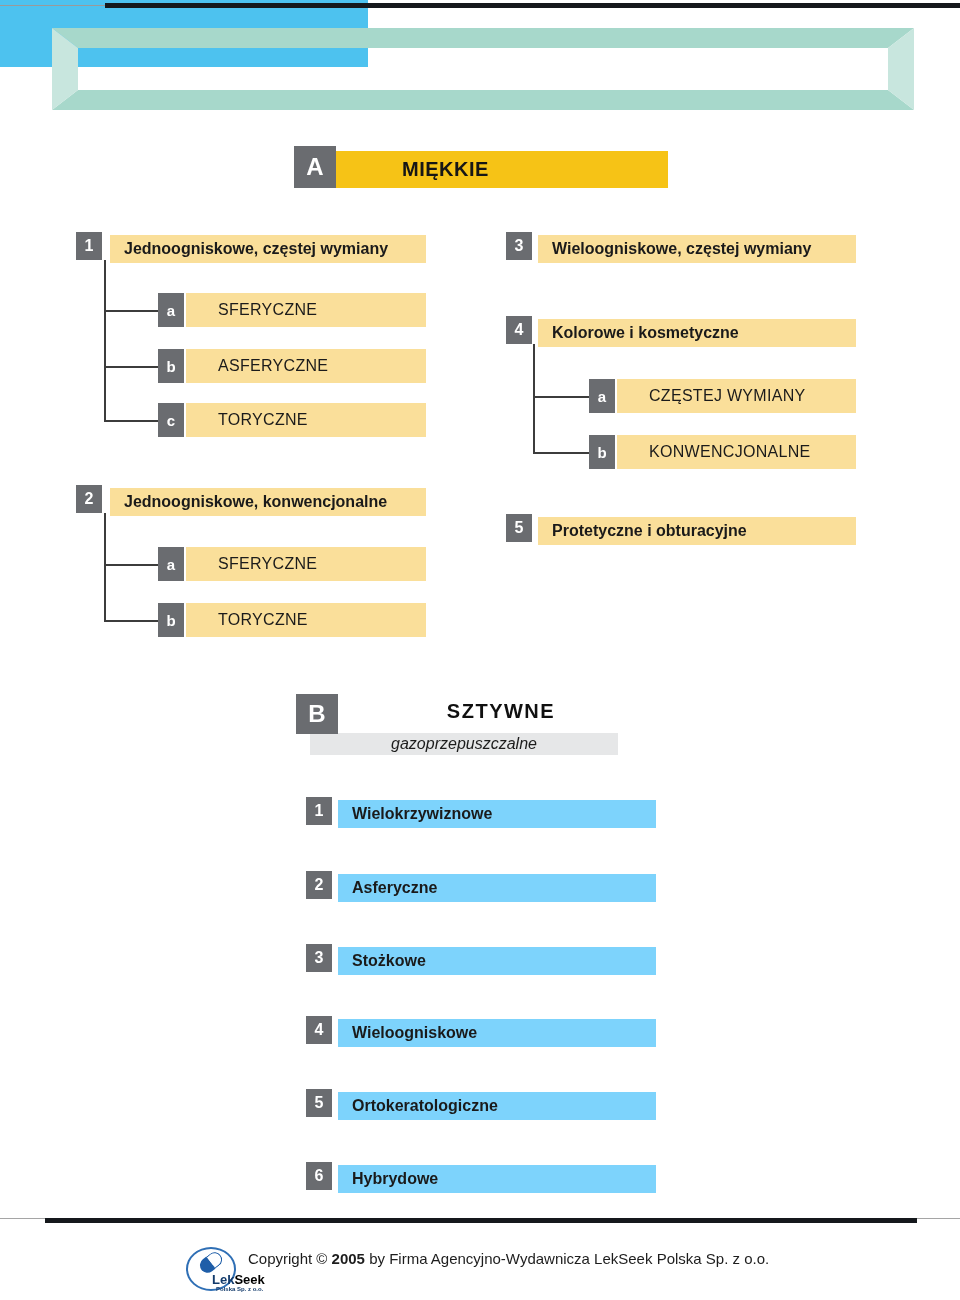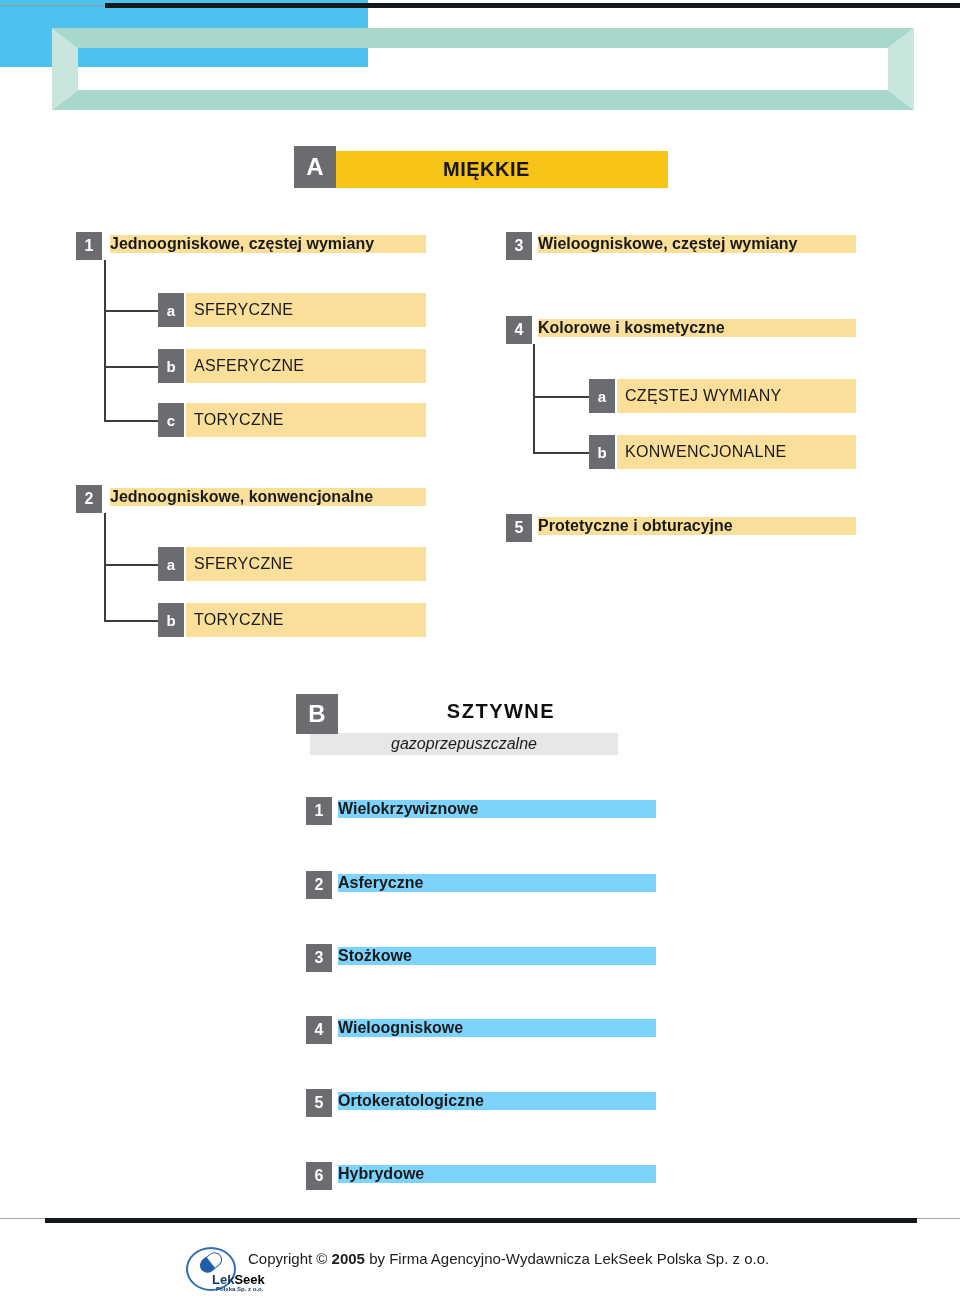--- a/index.html
+++ b/index.html
@@ -127,21 +127,21 @@
   
   .hdr-a-badge {
     left: 294px; top: 146px;
     width: 42px; height: 42px;
     font-size: 24px;
   }
   .hdr-a-bar {
     left: 336px; top: 151px;
     width: 332px; height: 37px;
     background: #f6c316;
-    padding-left: 107px;
+    padding-left: 66px;
   }
   .hdr-a-bar .lbl {
     font-size: 20px; font-weight: bold; color: #161616;
     letter-spacing: 0.5px;
   }
 
   
   .hdr-b-badge {
     left: 296px; top: 694px;
     width: 42px; height: 40px;
@@ -164,29 +164,29 @@
     position: absolute;
     left: 310px; top: 733px;
     width: 308px; height: 22px;
     background: #e6e7e8;
     display: flex; align-items: center; justify-content: center;
     font-size: 16px; font-style: italic; color: #1d1d1d;
   }
 
   
   .n-badge { width: 26px; height: 28px; font-size: 16px; }
-  .n-bar   { height: 18px; }
+  .n-bar   { height: 28px; padding-left: 14px; }
   .n-bar .lbl { font-size: 16px; font-weight: bold; color: #1a1a1a; }
 
   .yel-strong { background: #fadf9a; }
   .blu-light  { background: #7dd3fc; }
 
   
   .s-badge { width: 26px; height: 34px; font-size: 15px; }
-  .s-bar   { height: 34px; padding-left: 8px; }
+  .s-bar   { height: 34px; padding-left: 32px; }
   .s-bar .lbl {
     font-size: 16px; font-weight: normal; color: #1b1b1b;
     letter-spacing: 0.3px;
   }
 
   
   .vline, .hline {
     position: absolute;
     background: #3c3c3c;
   }

